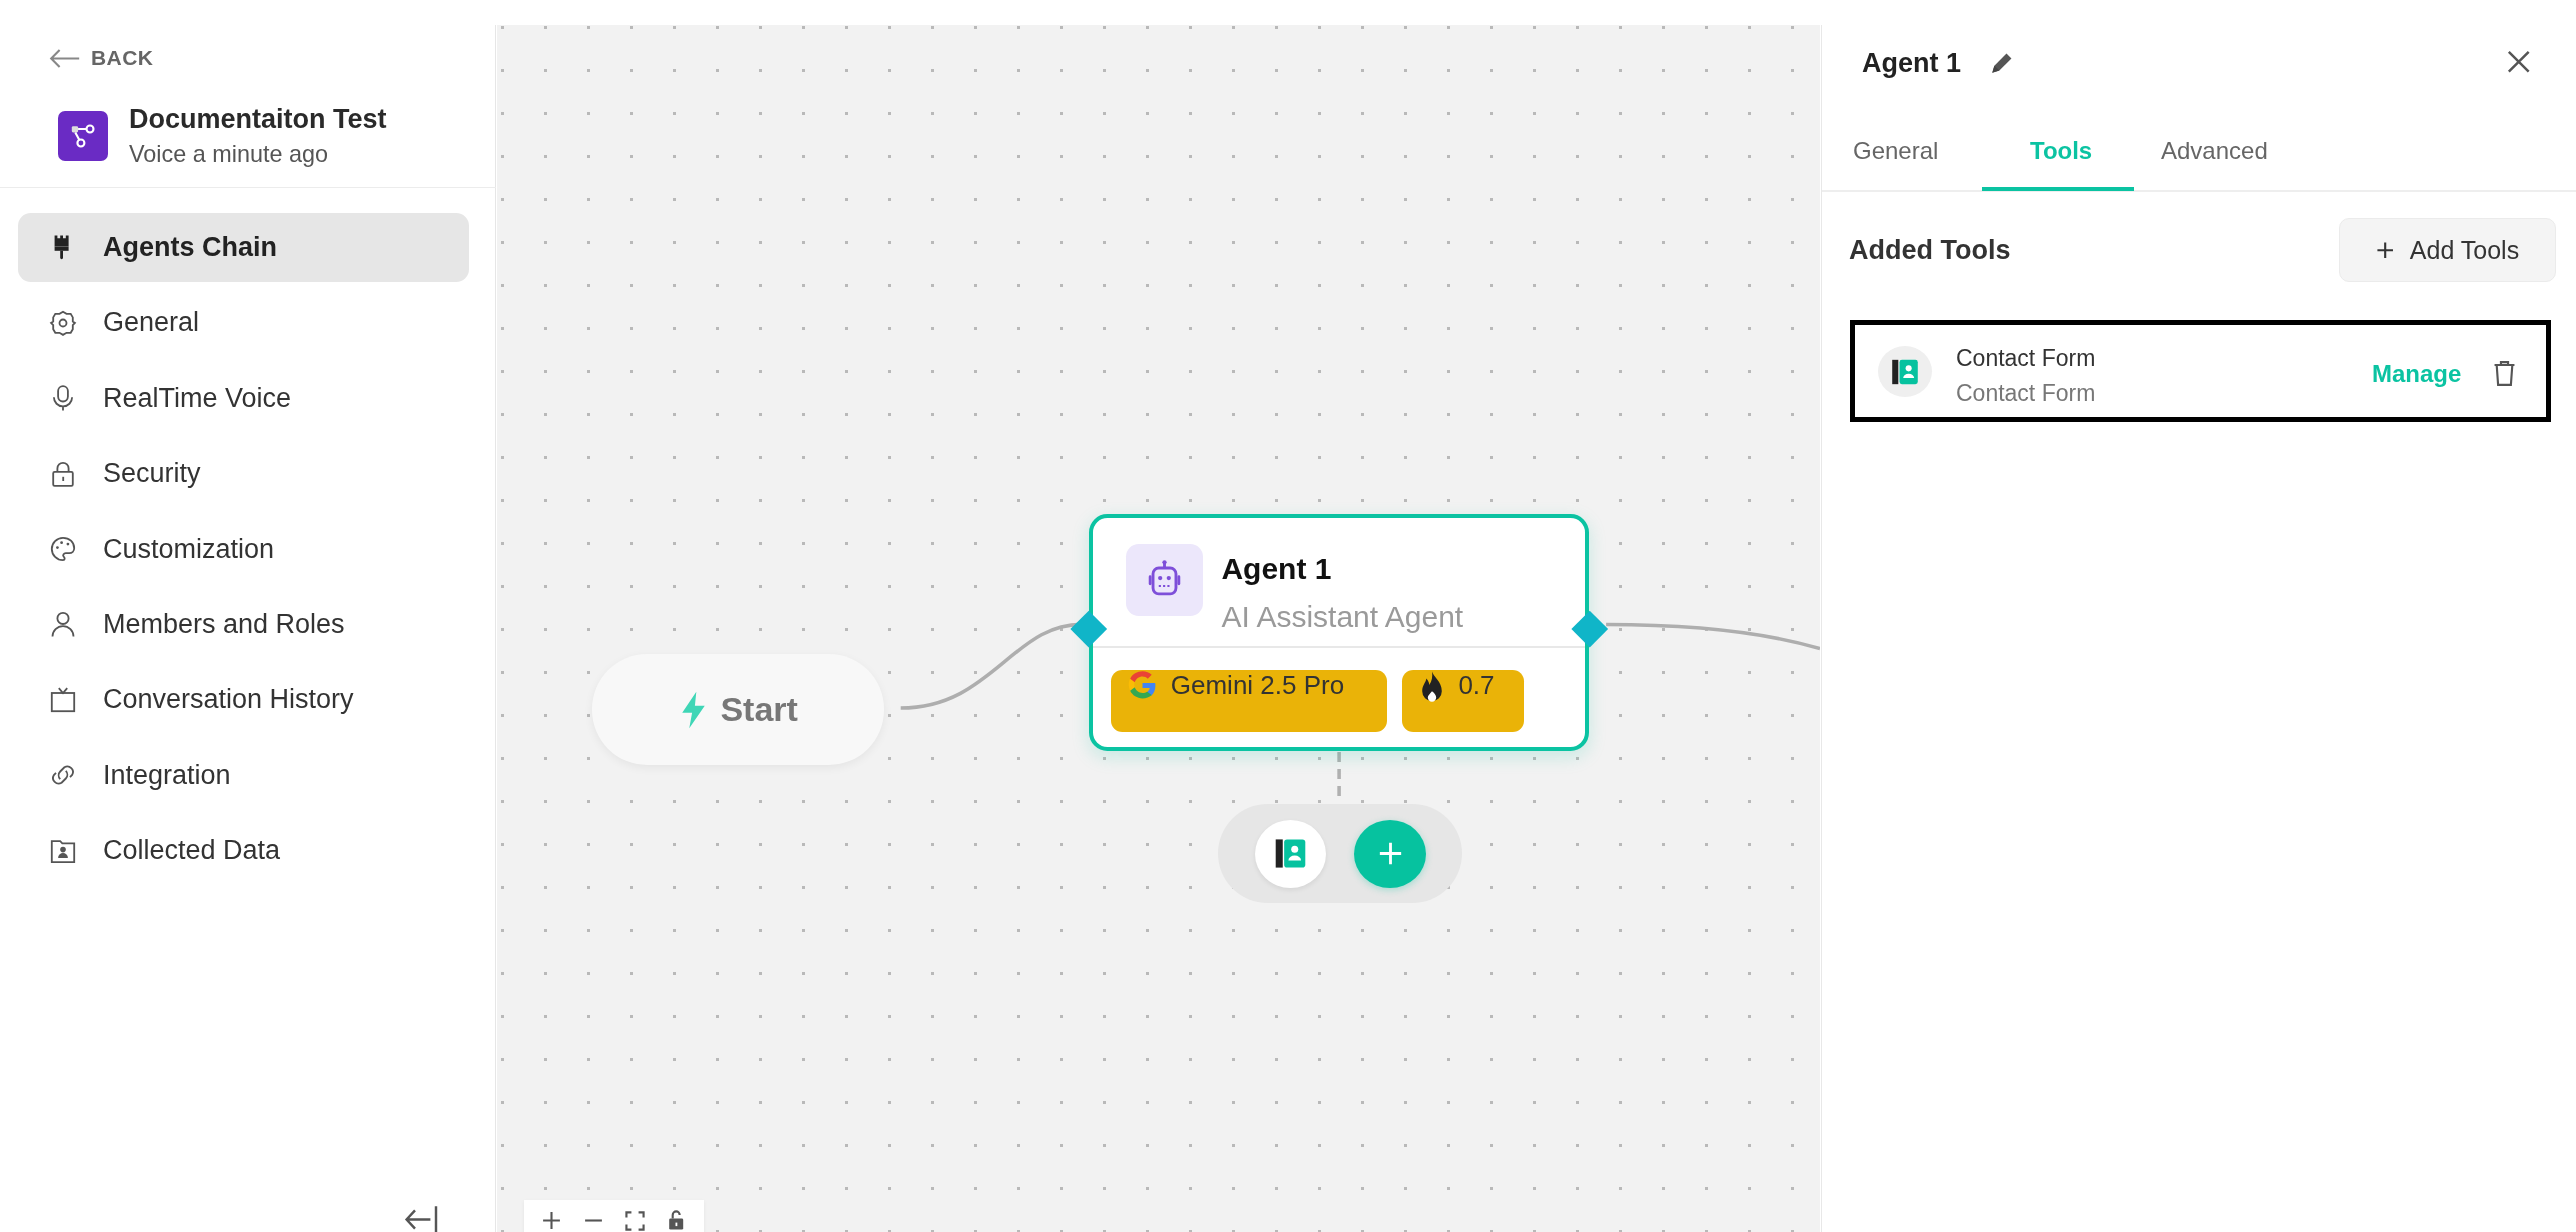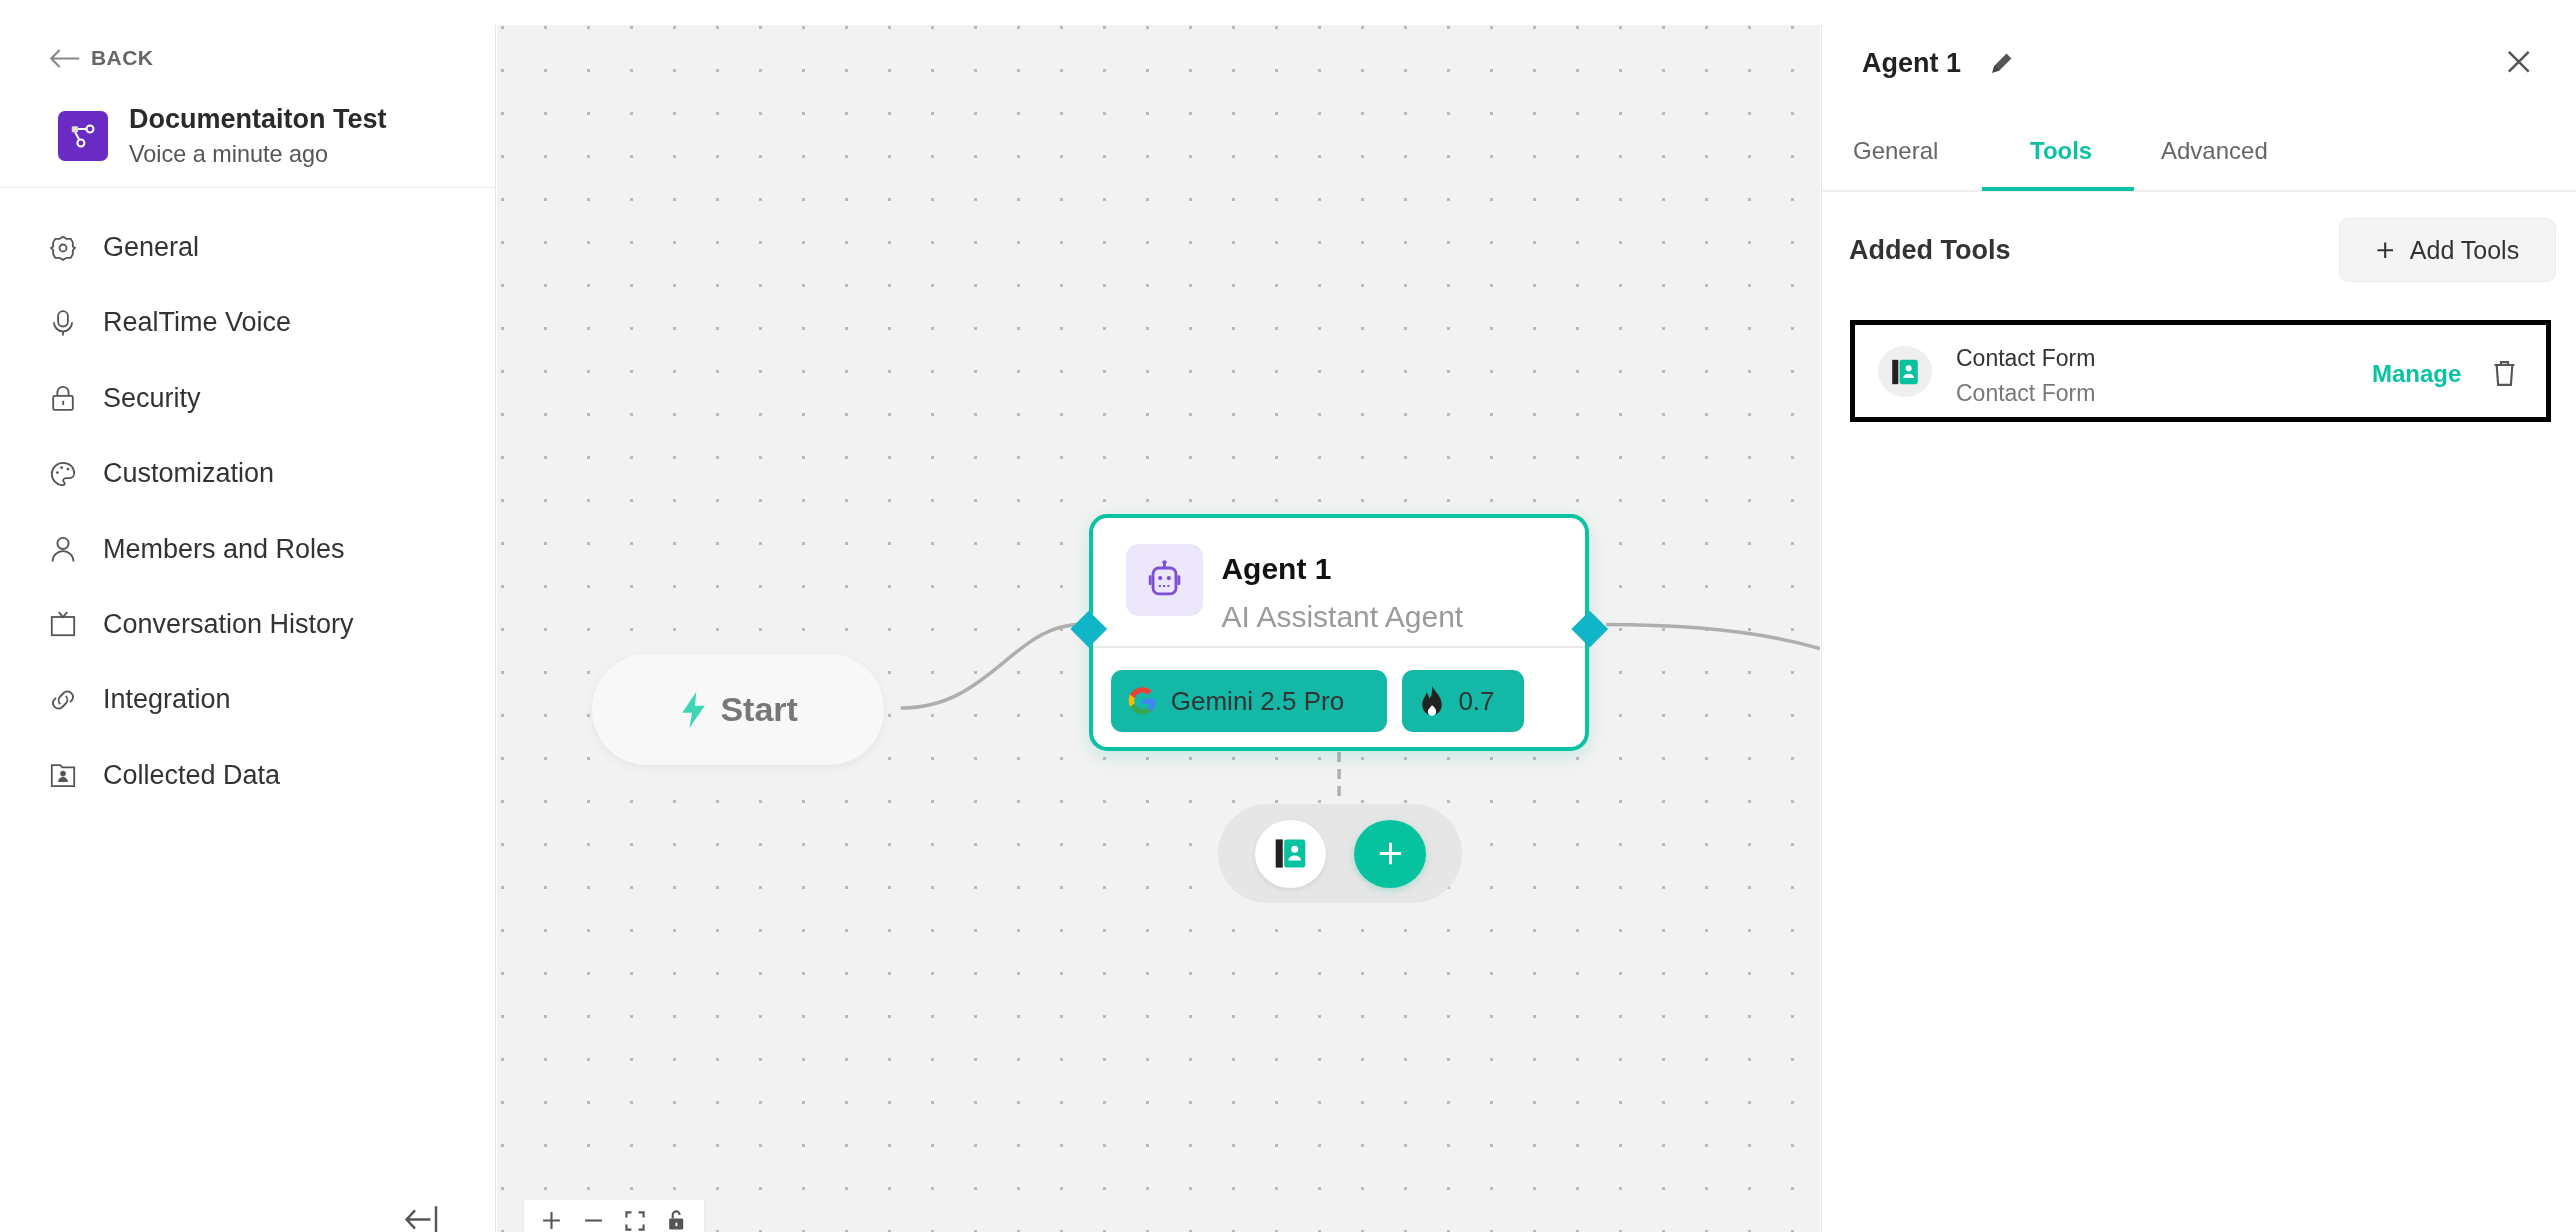--- a/index.html
+++ b/index.html
@@ -26,21 +26,21 @@
     background-image: radial-gradient(circle, #b9b9b9 1.6px, transparent 1.8px); background-size: 43px 43px; background-position: 27px 24px; overflow: hidden; }
   .edges { position: absolute; left: 0; top: 0; width: 1323px; height: 1233px; }
   .start-node { position: absolute; left: 95px; top: 629px; width: 292px; height: 111px; background: #f8f8f8; border-radius: 55px; box-shadow: 0 2.8px 10px rgba(0,0,0,0.06); display: flex; align-items: center; justify-content: center; gap: 11.3px; cursor: pointer; }
   .start-label { font-size: 34px; color: #777; font-weight: 600; }
   .agent-node { position: absolute; left: 592px; top: 489px; width: 500px; height: 237px; background: #fff; border: 4.3px solid #0bc3a2; border-radius: 18.4px; box-shadow: 0 5.7px 18.4px rgba(11,195,162,0.18); cursor: pointer; }
   .agent-head { position: absolute; left: 33px; top: 25.5px; display: flex; gap: 18.4px; }
   .agent-avatar { width: 77px; height: 72px; border-radius: 12.8px; background: #ece7fb; display: flex; align-items: center; justify-content: center; }
   .agent-name { font-size: 30px; font-weight: 700; color: #111; margin-top: 8.5px; }
   .agent-type { font-size: 30px; color: #9a9a9a; margin-top: 14px; }
   .agent-sep { position: absolute; left: 0; right: 0; top: 128px; height: 2.1px; background: #e8e8e8; }
-  .chip { position: absolute; top: 152px; height: 62px; background: #14b8a6; border-radius: 11.3px; display: flex; align-items: center; gap: 12.8px; padding: 0 15.6px; font-size: 26px; color: #333; }
+  .chip { position: absolute; top: 152px; height: 62px; background: #eab308; border-radius: 11.3px; display: flex; gap: 12.8px; padding: 0 15.6px; font-size: 26px; color: #333; }
   .chip-model { left: 18.4px; width: 276px; }
   .chip-temp { left: 309px; width: 122px; }
   .handle { position: absolute; width: 25.5px; height: 25.5px; background: #10b5c8; transform: rotate(45deg); }
   .handle-left { left: -17px; top: 98px; }
   .handle-right { right: -17px; top: 98px; }
   .tools-group { position: absolute; left: 721px; top: 779px; width: 244px; height: 99px; background: #e6e6e6; border-radius: 50px; }
   .tool-circle { position: absolute; left: 37px; top: 15.6px; width: 71px; height: 68px; border-radius: 50%; background: #fff; display: flex; align-items: center; justify-content: center; box-shadow: 0 2.1px 5.7px rgba(0,0,0,0.08); cursor: pointer; }
   .add-circle { position: absolute; left: 136px; top: 15.6px; width: 72px; height: 68px; border-radius: 50%; background: #06c29f; display: flex; align-items: center; justify-content: center; cursor: pointer; box-shadow: 0 2.1px 7px rgba(6,194,159,0.3); }
   .controls { position: absolute; left: 27px; top: 1175px; width: 180px; height: 41px; background: #fff; display: flex; align-items: center; justify-content: space-around; padding: 0 7px; box-shadow: 0 1.4px 4.3px rgba(0,0,0,0.06); }
   .controls span { width: 24px; height: 24px; display: flex; align-items: center; justify-content: center; cursor: pointer; }
@@ -91,20 +91,28 @@
           </svg>
       </div>
       <div>
         <div class="project-title">Documentaiton Test</div>
         <div class="project-sub">Voice a minute ago</div>
       </div>
     </div>
     <div class="side-divider"></div>
 
     <nav class="nav">
+      <div class="nav-item active">
+        <svg viewBox="0 0 40 40">
+            <path d="M8 2h4v4h4V2h4v4h4V2h4v16H8z" fill="#222"></path>
+            <rect x="8" y="18" width="20" height="6" fill="#222"></rect>
+            <path d="M16 24h4v10a2 2 0 0 1-4 0z" fill="#222"></path>
+          </svg>
+        <span>Agents Chain</span>
+      </div>
       <div class="nav-item">
         <svg viewBox="0 0 40 40">
             <path d="M20 4l5 3 6 0 3 5 0 6 3 2-3 3 0 6-3 5-6 0-5 3-5-3-6 0-3-5 0-6-3-3 3-2 0-6 3-5 6 0z" fill="none" stroke="#555" stroke-width="2.6"></path>
             <circle cx="20" cy="20" r="5" fill="none" stroke="#555" stroke-width="2.6"></circle>
           </svg>
         <span>General</span>
       </div>
       <div class="nav-item">
         <svg viewBox="0 0 40 40">
             <rect x="13" y="3" width="14" height="22" rx="7" fill="none" stroke="#555" stroke-width="2.6"></rect>

